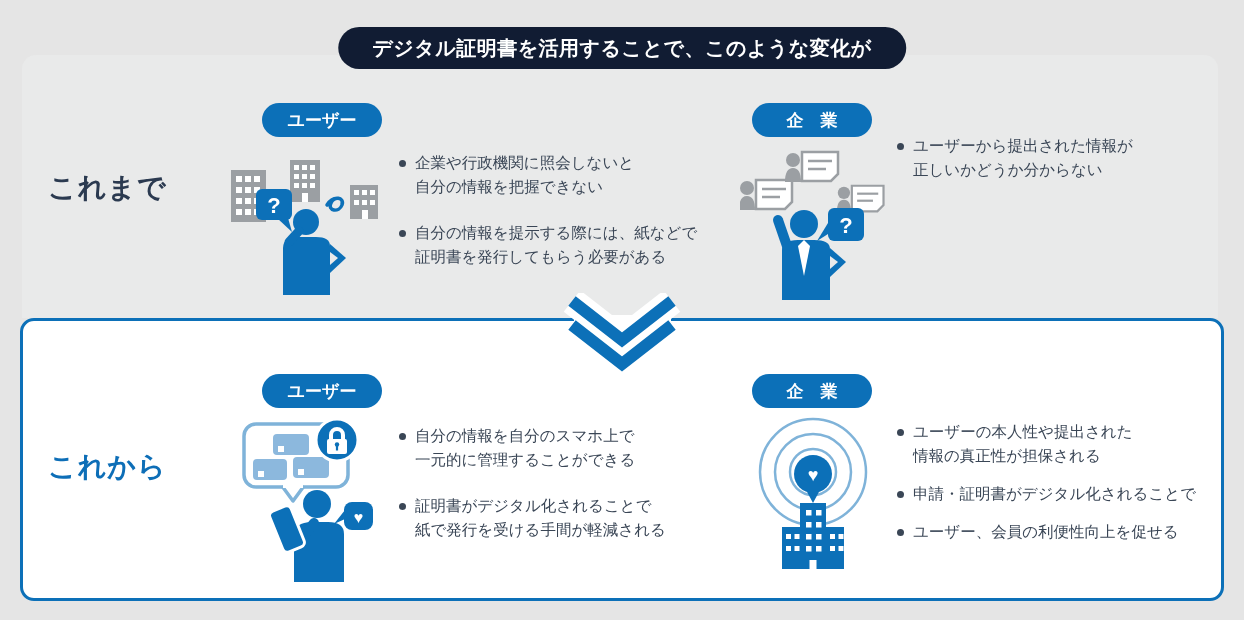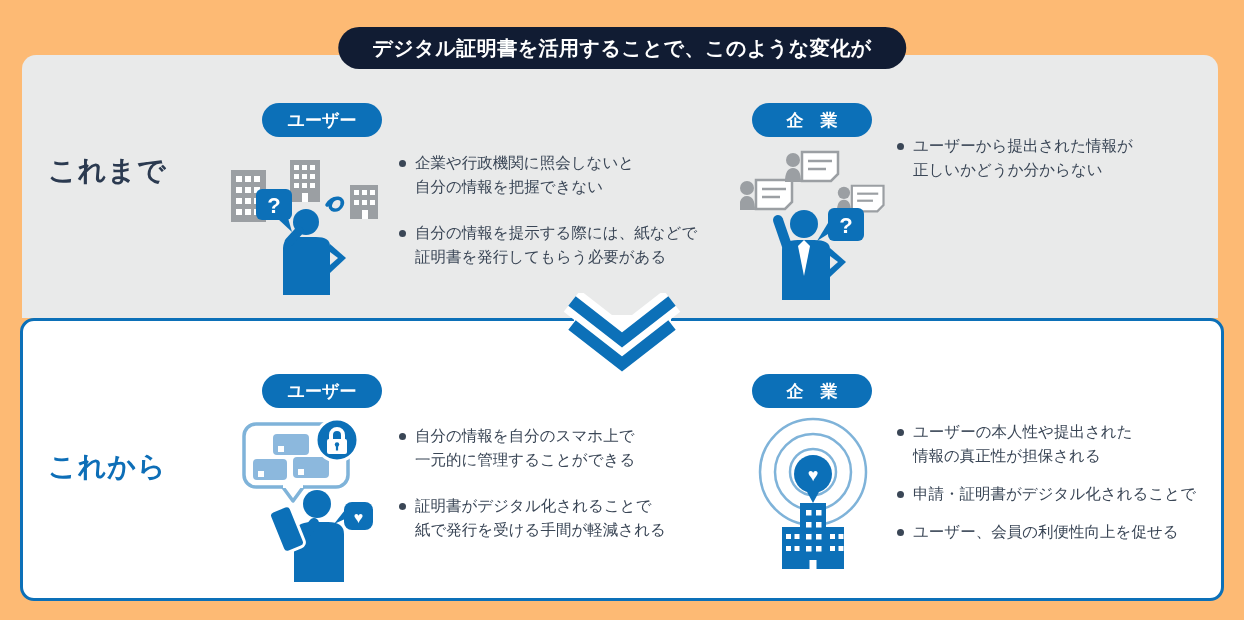--- a/index.html
+++ b/index.html
@@ -1,36 +1,36 @@
 <!DOCTYPE html>
 <html><head>
 <meta charset="utf-8">
 <style>
   html,body{margin:0;padding:0;background:#ffffff;}
   body{font-family:"Liberation Sans","DejaVu Sans",sans-serif;}
-  .canvas{position:relative;width:1244px;height:620px;background:#fdba74;overflow:hidden;}
+  .canvas{position:relative;width:1244px;height:620px;background:#e5e5e5;overflow:hidden;}
 
   
   .panel-before{position:absolute;left:22px;top:55px;width:1196px;height:263px;
     background:#e9eaea;border-radius:14px 14px 0 0;}
   .panel-after{position:absolute;left:20px;top:318px;width:1204px;height:283px;
     background:#fff;border:3px solid #0c70b8;border-radius:14px;box-sizing:border-box;}
 
   
   .header-pill{position:absolute;left:50%;top:27px;transform:translateX(-50%);
     background:#111c33;color:#fff;height:42px;border-radius:22px;
     display:flex;align-items:center;justify-content:center;padding:0 34px;
     font-size:20px;font-weight:bold;letter-spacing:.5px;white-space:nowrap;z-index:6;}
 
   
   .chevron{position:absolute;left:550px;top:293px;z-index:5;}
 
   
   .row-label{position:absolute;left:48px;font-size:28px;font-weight:bold;letter-spacing:1px;}
-  .label-before{top:152px;color:#2b3a50;}
+  .label-before{top:169px;color:#2b3a50;}
   .label-after{top:448px;color:#0d6eb7;}
 
   
   .pill{position:absolute;width:120px;height:34px;background:#0c70b8;color:#fff;
     border-radius:17px;display:flex;align-items:center;justify-content:center;
     font-size:17px;font-weight:bold;z-index:3;}
   .pill-user-before{left:262px;top:103px;}
   .pill-company-before{left:752px;top:103px;}
   .pill-user-after{left:262px;top:374px;}
   .pill-company-after{left:752px;top:374px;}

